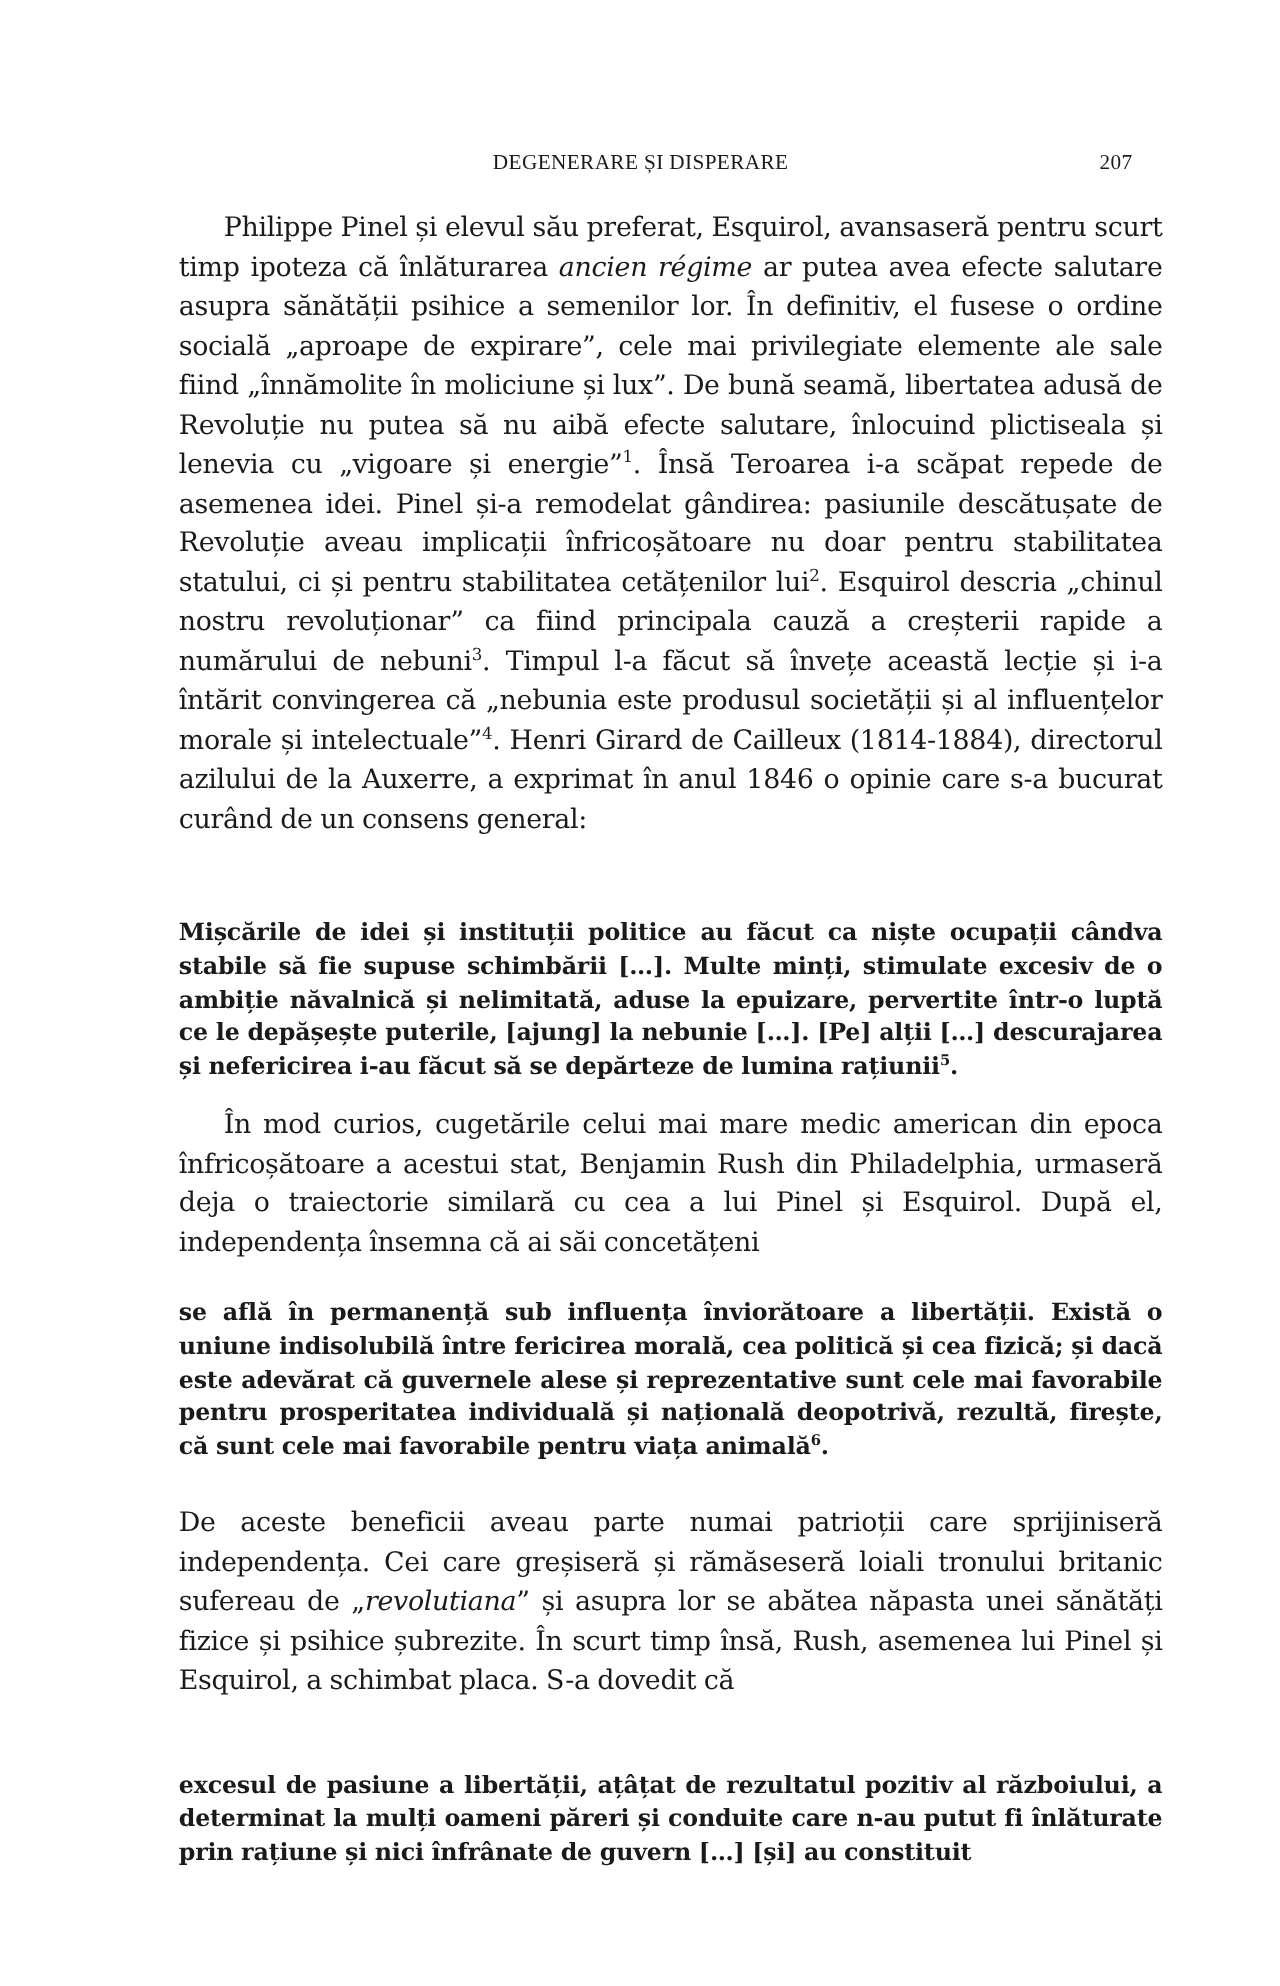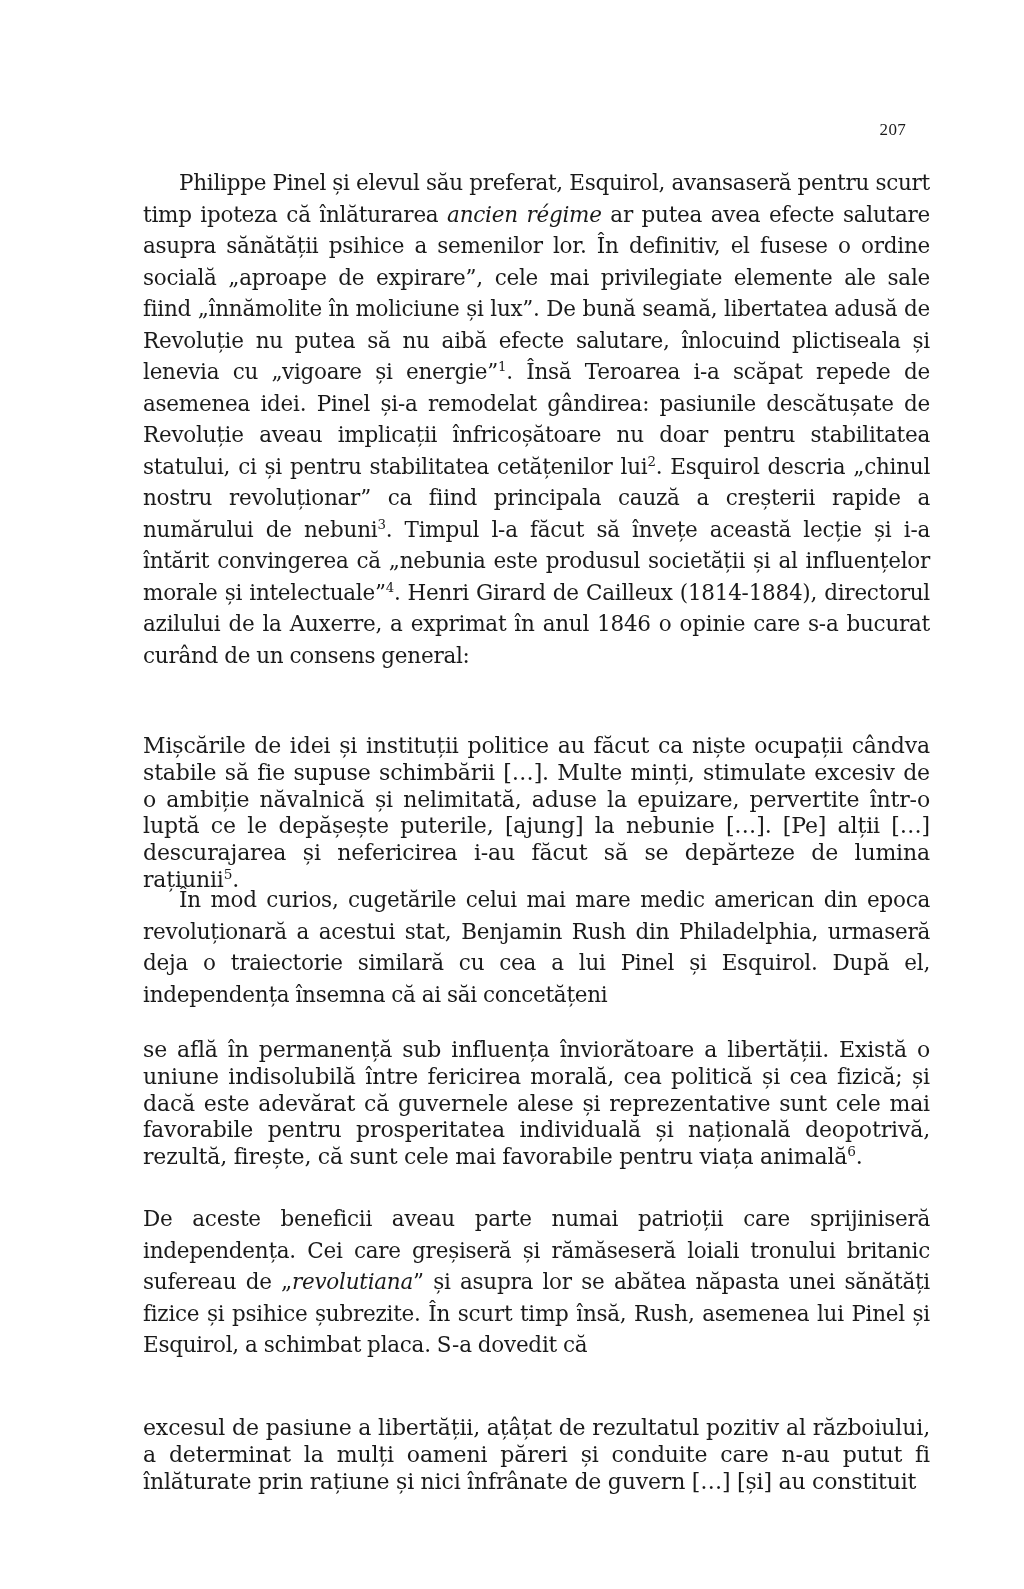--- a/index.html
+++ b/index.html
@@ -47,50 +47,52 @@
       font-size: 21.5px;
       line-height: 31.5px;
       text-align: justify;
       margin: 0;
       letter-spacing: -0.25px;
       word-spacing: -0.5px;
     }
     .indent { text-indent: 36px; }
     .quote {
       font-family: "DejaVu Serif", "Liberation Serif", serif;
-      font-size: 22px;
+      font-size: 19px;
       line-height: 26.8px;
       text-align: justify;
       margin: 0 0 0 33px;
       width: 754px;
       letter-spacing: -0.15px;
       word-spacing: -0.3px;
+      font-weight: bold;
     }
     sup {
       font-size: 62%;
       line-height: 0;
       vertical-align: super;
     }
     em { font-style: italic; }
     .block { position: absolute; left: 0; width: 787px; margin-left: 24px; }
   </style>
 </head>
 <body>
 
 <div class="page">
 
   <div class="running-head">
+    <span class="title">DEGENERARE ȘI DISPERARE</span>
     <span class="pagenum">207</span>
   </div>
 
   <p class="body-para indent block" style="top:167px;"><span>Philippe Pinel și elevul său preferat, Esquirol, avansaseră pentru scurt timp ipoteza că înlăturarea </span><em>ancien régime</em><span> ar putea avea efecte salutare asupra sănătății psihice a semenilor lor. În definitiv, el fusese o ordine socială „aproape de expirare”, cele mai privilegiate elemente ale sale fiind „înnămolite în moliciune și lux”. De bună seamă, libertatea adusă de Revoluție nu putea să nu aibă efecte salutare, înlocuind plictiseala și lenevia cu „vigoare și energie”</span><sup>1</sup><span>. Însă Teroarea i-a scăpat repede de asemenea idei. Pinel și-a remodelat gândirea: pasiunile descătușate de Revoluție aveau implicații înfricoșătoare nu doar pentru stabilitatea statului, ci și pentru stabilitatea cetățenilor lui</span><sup>2</sup><span>. Esquirol descria „chinul nostru revoluționar” ca fiind principala cauză a creșterii rapide a numărului de nebuni</span><sup>3</sup><span>. Timpul l-a făcut să învețe această lecție și i-a întărit convingerea că „nebunia este produsul societății și al influențelor morale și intelectuale”</span><sup>4</sup><span>. Henri Girard de Cailleux (1814-1884), directorul azilului de la Auxerre, a exprimat în anul 1846 o opinie care s-a bucurat curând de un consens general:</span></p>
 
   <p class="quote block" style="top:733px;"><span>Mișcările de idei și instituții politice au făcut ca niște ocupații cândva stabile să fie supuse schimbării […]. Multe minți, stimulate excesiv de o ambiție năvalnică și nelimitată, aduse la epuizare, pervertite într-o luptă ce le depășește puterile, [ajung] la nebunie […]. [Pe] alții […] descurajarea și nefericirea i-au făcut să se depărteze de lumina rațiunii</span><sup>5</sup><span>.</span></p>
 
-  <p class="body-para indent block" style="top:884px;"><span>În mod curios, cugetările celui mai mare medic american din epoca revoluționară a acestui stat, Benjamin Rush din Philadelphia, urmaseră deja o traiectorie similară cu cea a lui Pinel și Esquirol. După el, independența însemna că ai săi concetățeni</span></p>
+  <p class="body-para indent block" style="top:884px;"><span>În mod curios, cugetările celui mai mare medic american din epoca înfricoșătoare a acestui stat, Benjamin Rush din Philadelphia, urmaseră deja o traiectorie similară cu cea a lui Pinel și Esquirol. După el, independența însemna că ai săi concetățeni</span></p>
 
   <p class="quote block" style="top:1037px;"><span>se află în permanență sub influența înviorătoare a libertății. Există o uniune indisolubilă între fericirea morală, cea politică și cea fizică; și dacă este adevărat că guvernele alese și reprezentative sunt cele mai favorabile pentru prosperitatea individuală și națională deopotrivă, rezultă, firește, că sunt cele mai favorabile pentru viața animală</span><sup>6</sup><span>.</span></p>
 
   <p class="body-para block" style="top:1203px;"><span>De aceste beneficii aveau parte numai patrioții care sprijiniseră independența. Cei care greșiseră și rămăseseră loiali tronului britanic sufereau de „</span><em>revolutiana</em><span>” și asupra lor se abătea năpasta unei sănătăți fizice și psihice șubrezite. În scurt timp însă, Rush, asemenea lui Pinel și Esquirol, a schimbat placa. S-a dovedit că</span></p>
 
   <p class="quote block" style="top:1415px;"><span>excesul de pasiune a libertății, ațâțat de rezultatul pozitiv al războiului, a determinat la mulți oameni păreri și conduite care n-au putut fi înlăturate prin rațiune și nici înfrânate de guvern […] [și] au constituit</span></p>
 
 </div>
 
 </body></html>

